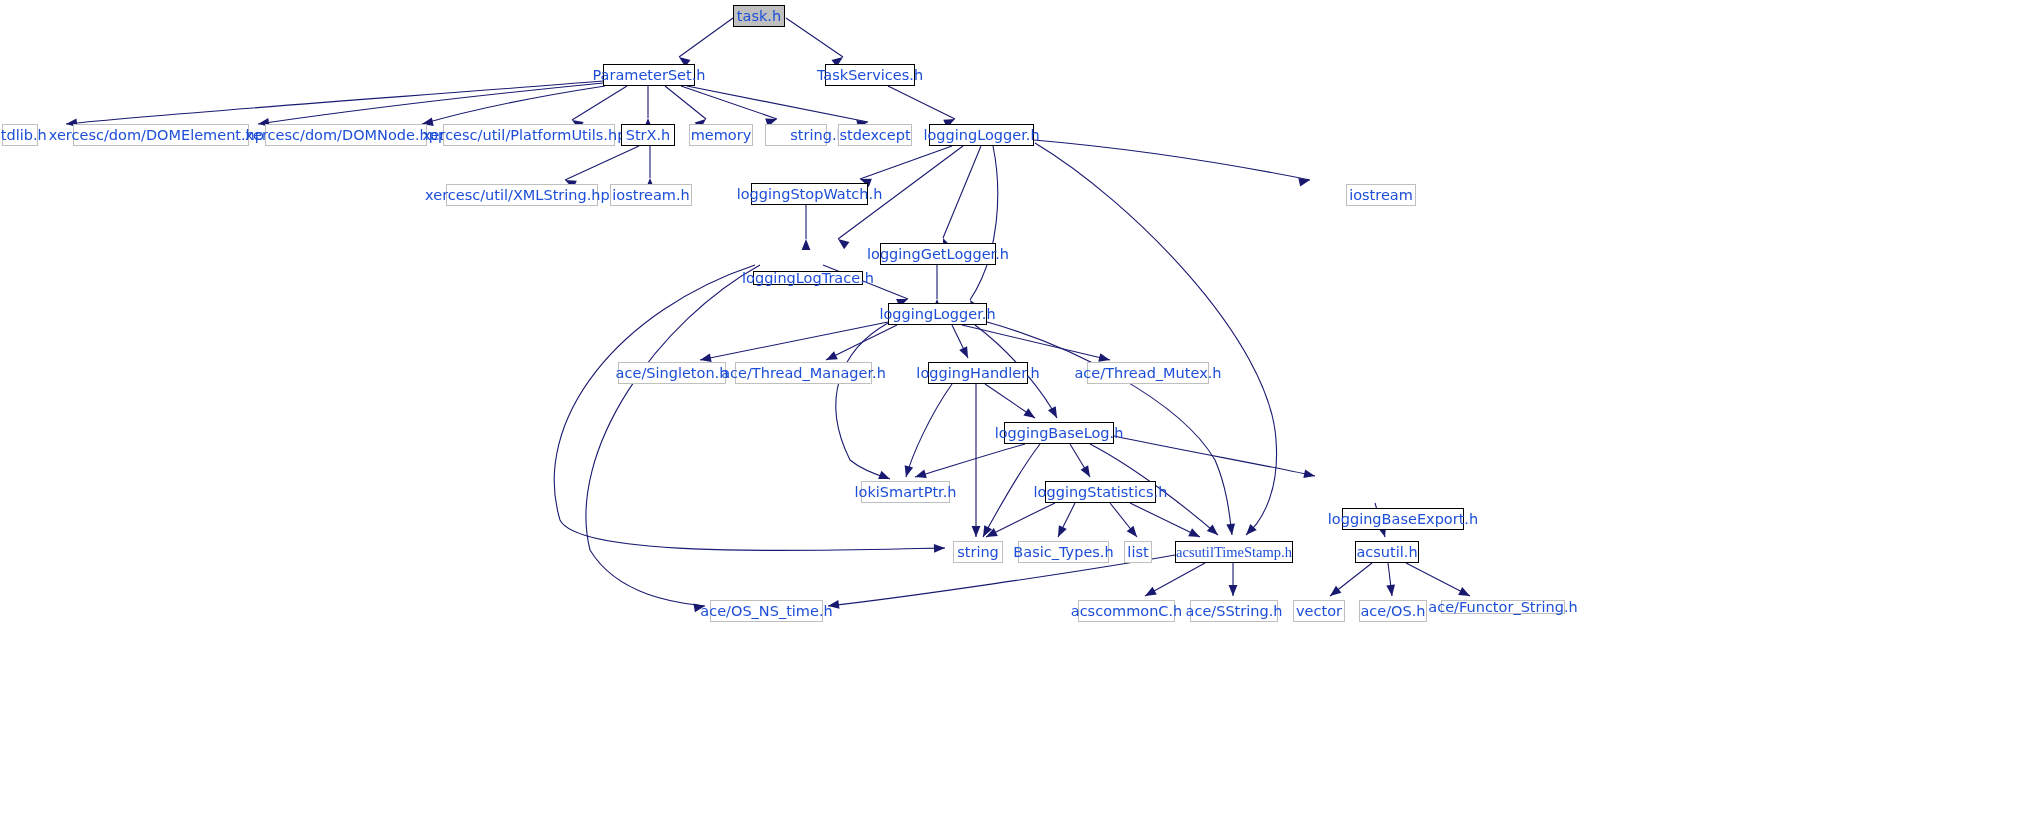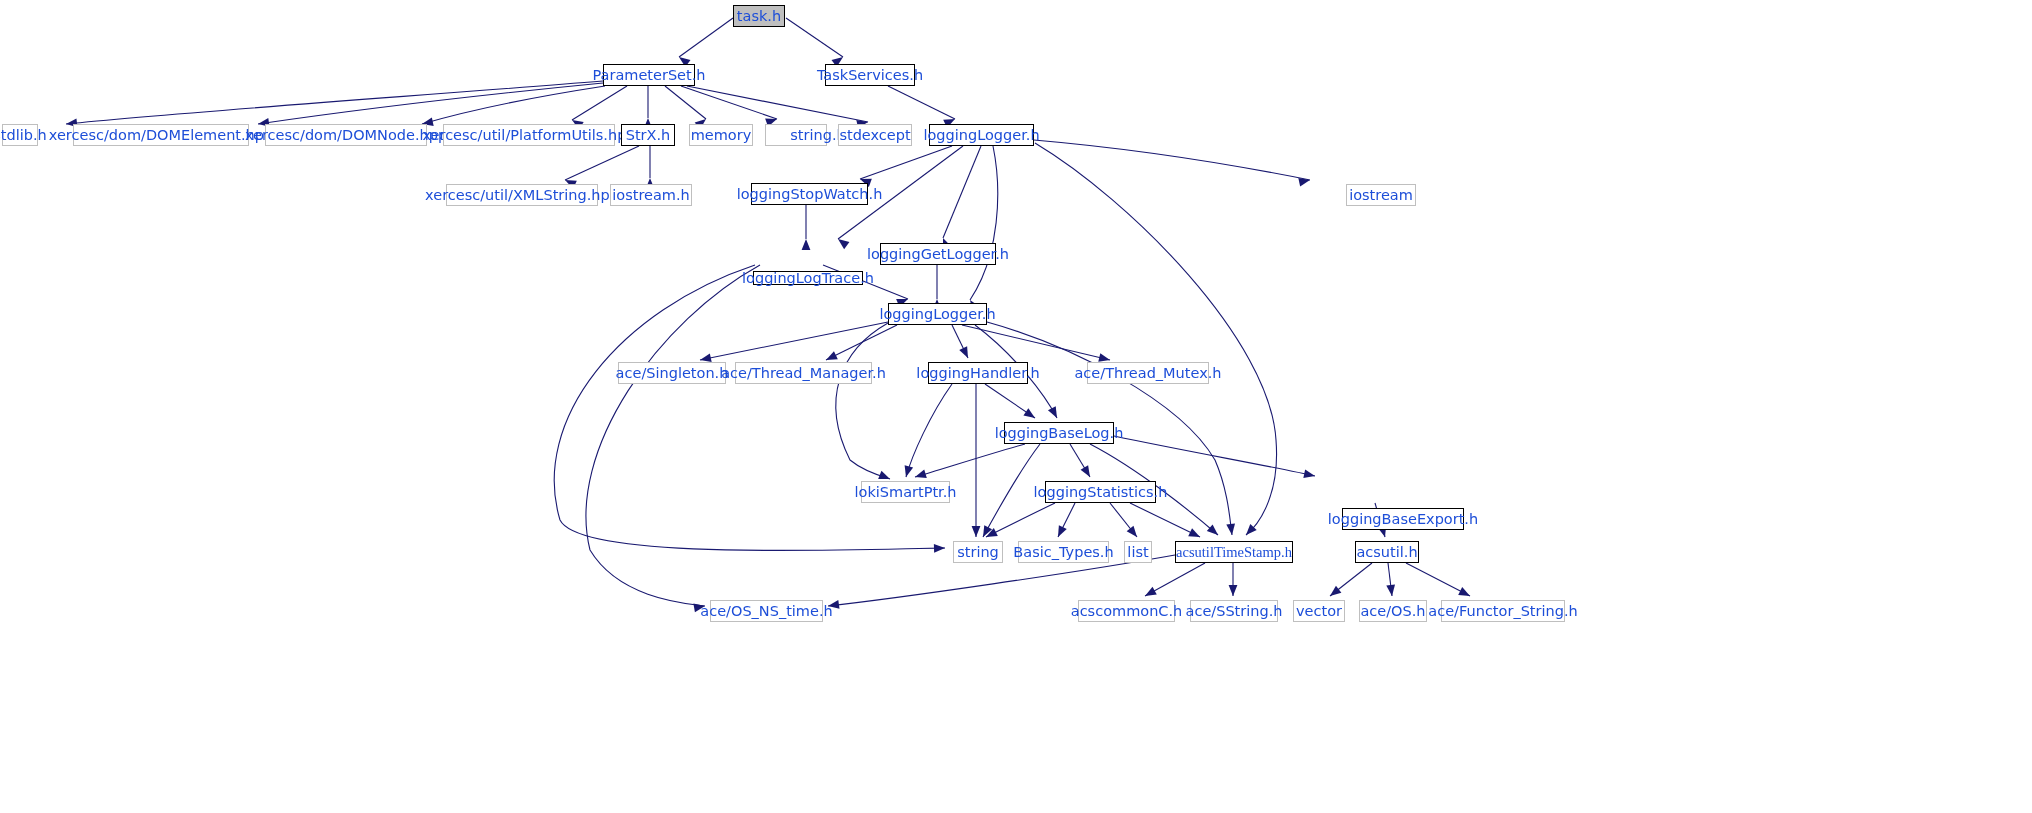--- a/index.html
+++ b/index.html
@@ -226,17 +226,17 @@
       </div>
       <div class="nodebox plain" style="left: 1190px; top: 600px; width: 88px; height: 22px;">
         <span class="nodelabel">ace/SString.h</span>
       </div>
       <div class="nodebox plain" style="left: 1293px; top: 600px; width: 52px; height: 22px;">
         <span class="nodelabel">vector</span>
       </div>
       <div class="nodebox plain" style="left: 1359px; top: 600px; width: 68px; height: 22px;">
         <span class="nodelabel">ace/OS.h</span>
       </div>
-      <div class="nodebox plain" style="left: 1441px; top: 600px; width: 124px; height: 22px;">
+      <div class="nodebox plain" style="left: 1441px; top: 600px; width: 124px; height: 14px;">
         <span class="nodelabel">ace/Functor_String.h</span>
       </div>
     </div>
 </div>
 
 </body></html>

